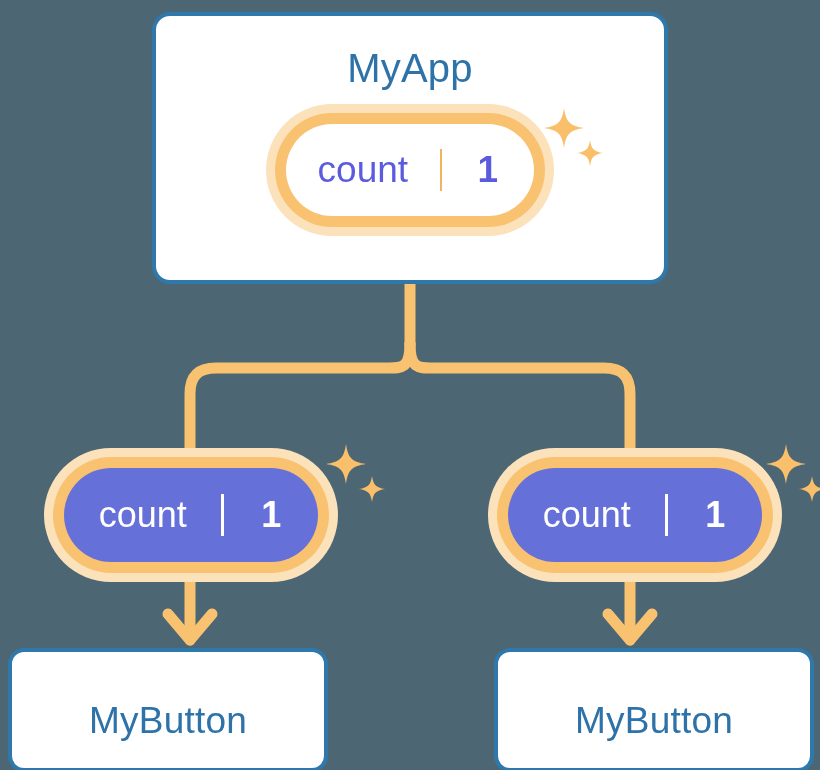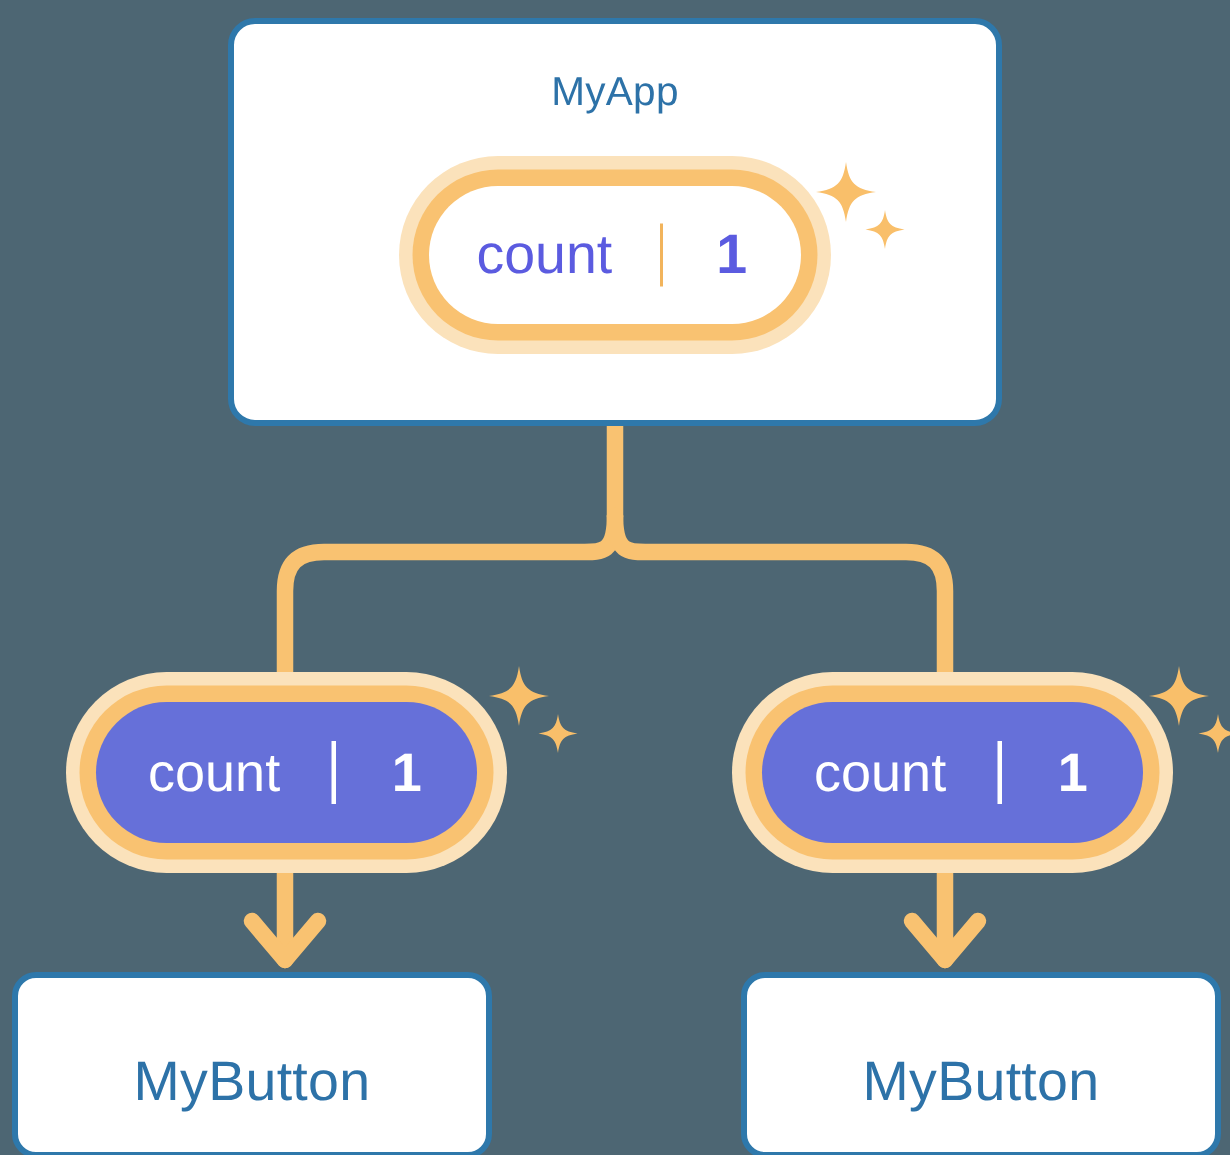--- a/index.html
+++ b/index.html
@@ -51,21 +51,21 @@
 
   #card-myapp {
     left: 152px;
     top: 12px;
     width: 516px;
     height: 272px;
     border-radius: 18px;
   }
   #card-myapp .card-title {
     margin-top: 30px;
-    font-size: 27px;
+    font-size: 40px;
   }
 
   .card-mybutton {
     top: 648px;
     width: 320px;
     height: 124px;
     border-radius: 16px;
     display: flex;
     align-items: center;
     justify-content: center;

